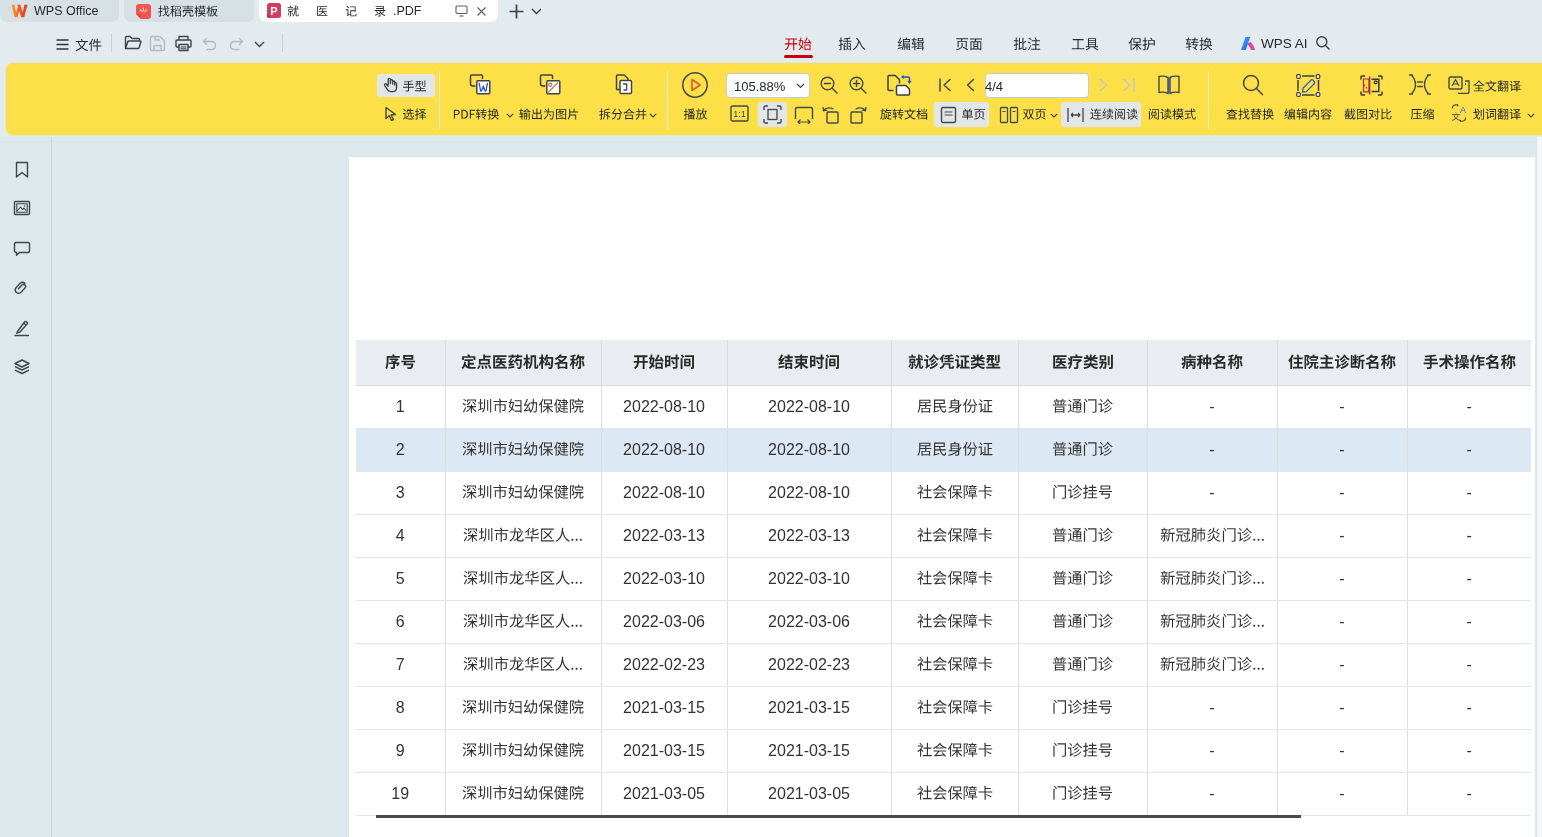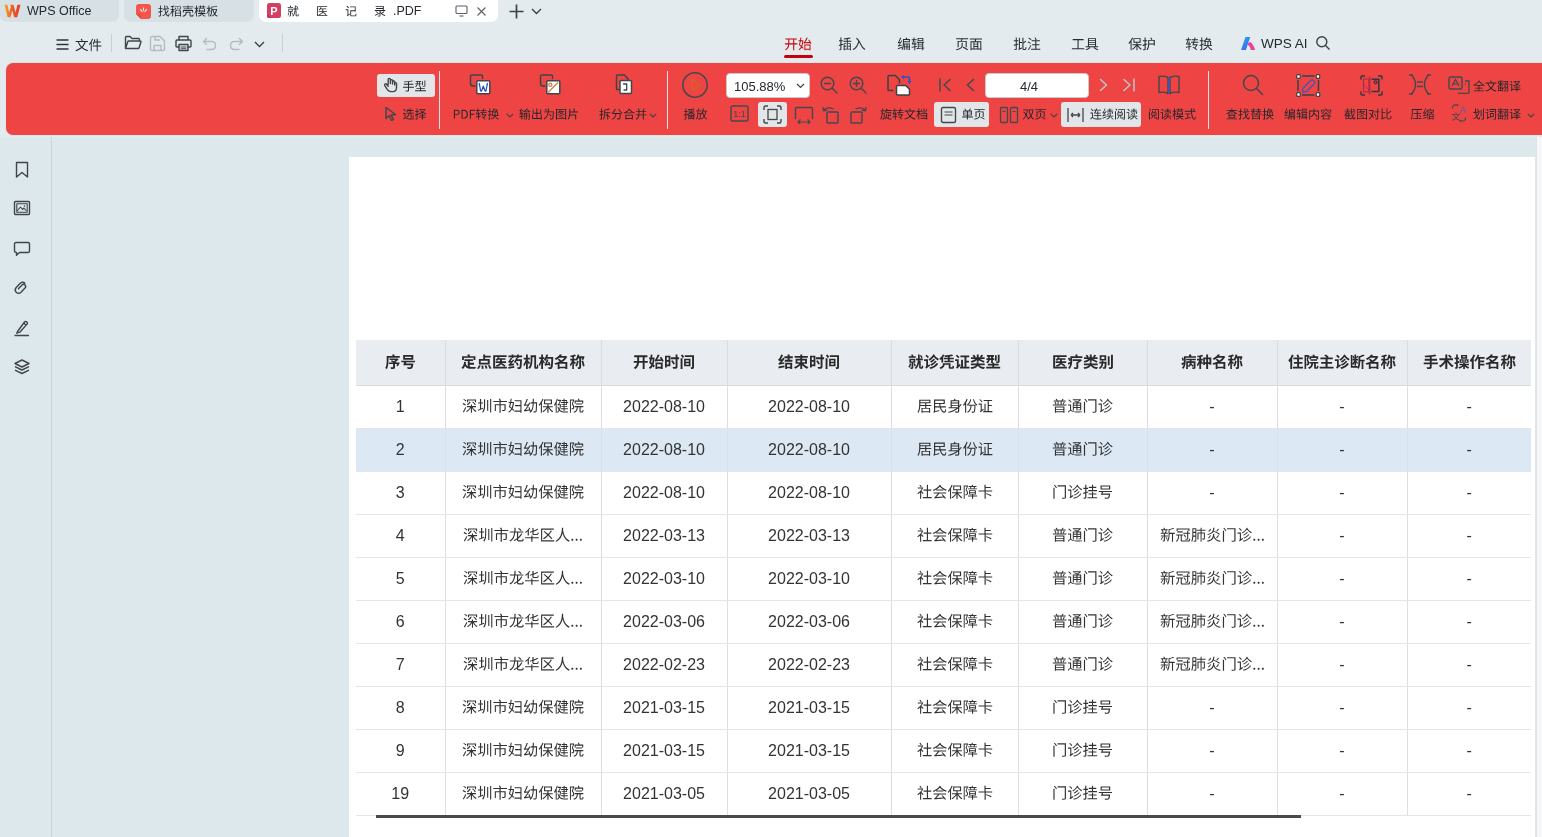--- a/index.html
+++ b/index.html
@@ -3,21 +3,21 @@
 <meta charset="utf-8">
 <style>
 * { margin:0; padding:0; box-sizing:border-box; }
 html,body { width:1542px; height:837px; overflow:hidden; }
 body { font-family:"Liberation Sans", sans-serif; position:relative; background:#e4ebee; }
 #tabstrip { position:absolute; left:0; top:0; width:1542px; height:22px; background:#e4ebee; }
 .tab { position:absolute; top:0; height:22px; border-radius:0 0 7px 7px; display:flex; align-items:center; font-size:12.5px; color:#24292e; }
 .tab.gray { background:#d7e0e4; }
 .tab.white { background:#ffffff; }
 #menubar { position:absolute; left:0; top:22px; width:1542px; height:40px; background:#e4ebee;margin-left:45px; }
-#toolbar { position:absolute; left:5px; top:62px; width:1537px; height:74px; background:#ef4444; border:1px solid #e2e5e6; border-radius:8px 0 0 8px; border-right:none; }
+#toolbar { position:absolute; left:5px; top:62px; width:1537px; height:74px; background:#fde047; border:1px solid #e2e5e6; border-radius:8px 0 0 8px; border-right:none; }
 #content { position:absolute; left:0; top:137px; width:1542px; height:700px; background:#dde8ec; }
 #sidebar-line { position:absolute; left:51px; top:137px; width:1px; height:700px; background:#ccd6da; }
 #page { position:absolute; left:349px; top:157px; width:1186px; height:680px; background:#ffffff; }
 #scrollbar { position:absolute; left:1536px; top:137px; width:6px; height:700px; background:#f5f7f8; border-left:1px solid #dfe3e5; }
 .abs { position:absolute; }
 .icn { stroke:#3f454a; fill:none; stroke-width:1.4; stroke-linecap:round; stroke-linejoin:round; }
 .gray-ic { stroke:#b4bcc1; }
 .seph { position:absolute; width:1px; background:#e3e6e8; }
 .selbg { background:#e2e6e8; border-radius:3px; }
 .abs svg.zh, .tab svg.zh { display:inline-block; vertical-align:top; margin-top:1px; }
@@ -26,21 +26,21 @@
 #dtable { position:absolute; left:356px; top:340px; border-collapse:collapse; table-layout:fixed; font-size:16px; color:#333; }
 #dtable th { background:#e9ecf0; font-weight:bold; color:#2b2b2b; height:45px; border:1px solid #d9dcdf; border-top:none; font-size:15px; }
 #dtable td { height:43px; text-align:center; border-right:1px solid #dcdfe2; border-bottom:1px solid #e3e6e8; background:#fff; }
 #dtable tr.hl td { background:#dce8f4; }
 #dtable th:first-child, #dtable td:first-child { border-left:none; }
 #dtable th:last-child, #dtable td:last-child { border-right:none; }
 </style>
 </head>
 <body>
 <div id="tabstrip">
-  <div class="tab gray" style="left:0; width:119px; padding-left:4px;">
+  <div class="tab gray" style="left:0; width:119px; padding-left:11px;">
     <svg width="17" height="14" viewBox="0 0 17 14" style="margin-right:6px;">
       <defs>
           <linearGradient id="wlg" x1="0" y1="0" x2="1" y2="0">
         <stop offset="0" stop-color="#f5a623"></stop>
             <stop offset="0.5" stop-color="#ef5a24"></stop>
             <stop offset="1" stop-color="#e03a2a"></stop>
           </linearGradient>
         </defs>
       <path d="M0.5 0.8 L3.4 0.8 L5.1 8.6 L7.0 2.6 L5.9 0.8 L9.4 0.8 L11.6 8.6 L13.4 0.8 L16.5 0.8 L13.2 13.2 L10.2 13.2 L8.3 6.4 L6.4 13.2 L3.6 13.2 Z" fill="url(#wlg)"></path>
     </svg>
@@ -249,21 +249,21 @@
     <path d="M18.9 3.9 L15.8 6 L18.9 8.1 Z M22.4 10 L24.5 13.1 L26.6 10 Z" fill="#2a52c8"></path>
   </svg>
 
   <svg width="16" height="16" viewBox="0 0 16 16" style="position:absolute; left:931px; top:14px;">
     <path d="M3 2 L3 14 M13 2.5 L7 8 L13 13.5" fill="none" stroke="#42484d" stroke-width="1.5" stroke-linecap="round" stroke-linejoin="round"></path>
   </svg>
   <svg width="12" height="16" viewBox="0 0 12 16" style="position:absolute; left:958px; top:14px;">
     <path d="M9.5 2.5 L3.5 8 L9.5 13.5" fill="none" stroke="#42484d" stroke-width="1.5" stroke-linecap="round" stroke-linejoin="round"></path>
   </svg>
   <div class="abs" style="left:979px; top:10px; width:104px; height:25px; background:#fff; border:1px solid #c6cbce; border-radius:4px;"></div>
-  <div class="abs" style="left:979px; top:16px; width:88px; font-size:13px; color:#23282d; text-align:center;">4/4</div>
+  <div class="abs" style="left:979px; top:16px; width:88px; font-size:13px; color:#23282d; text-align:left;">4/4</div>
   <svg width="12" height="16" viewBox="0 0 12 16" style="position:absolute; left:1092px; top:14px;">
     <path d="M2.5 2.5 L8.5 8 L2.5 13.5" fill="none" stroke="#c0c6ca" stroke-width="1.5" stroke-linecap="round" stroke-linejoin="round"></path>
   </svg>
   <svg width="16" height="16" viewBox="0 0 16 16" style="position:absolute; left:1115px; top:14px;">
     <path d="M3 2.5 L9 8 L3 13.5 M13 2 L13 14" fill="none" stroke="#c0c6ca" stroke-width="1.5" stroke-linecap="round" stroke-linejoin="round"></path>
   </svg>
 
   <svg width="24" height="22" viewBox="0 0 24 22" style="position:absolute; left:1151px; top:11px;">
     <path d="M2 2.5 Q7 1.5 11 3.5 L11 19.5 Q7 17.5 2 18.5 Z M22 2.5 Q17 1.5 13 3.5 L13 19.5 Q17 17.5 22 18.5 Z" fill="none" stroke="#42484d" stroke-width="1.4" stroke-linejoin="round"></path>
     <path d="M12 3.5 L12 19.5" stroke="#3558c0" stroke-width="1.6"></path>

